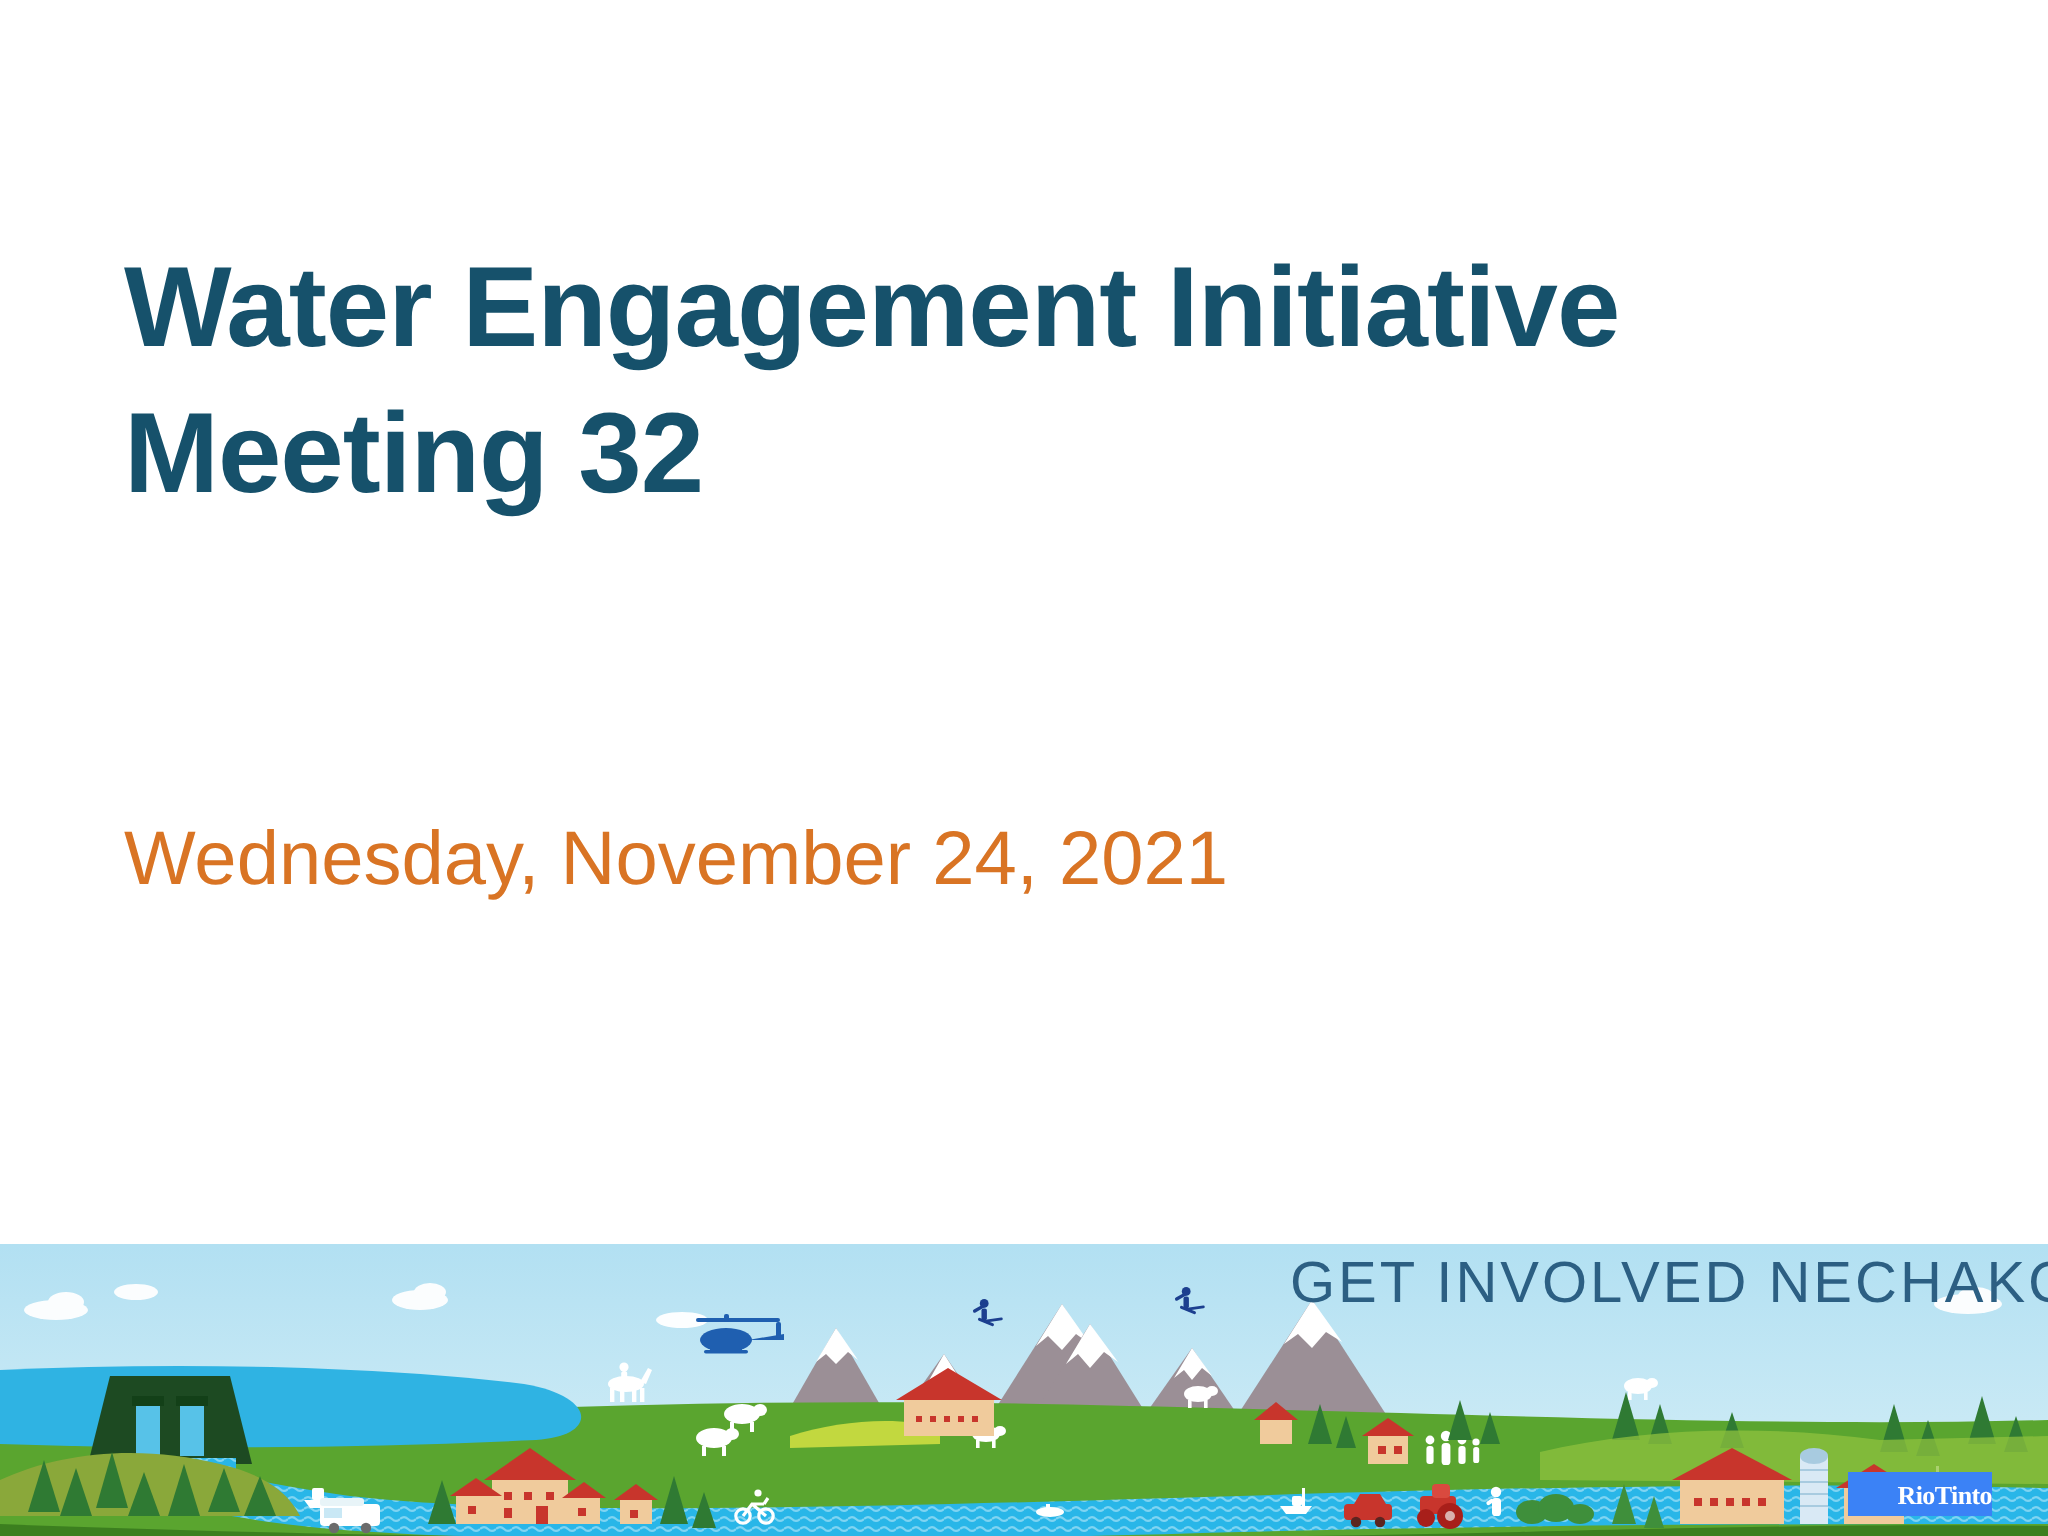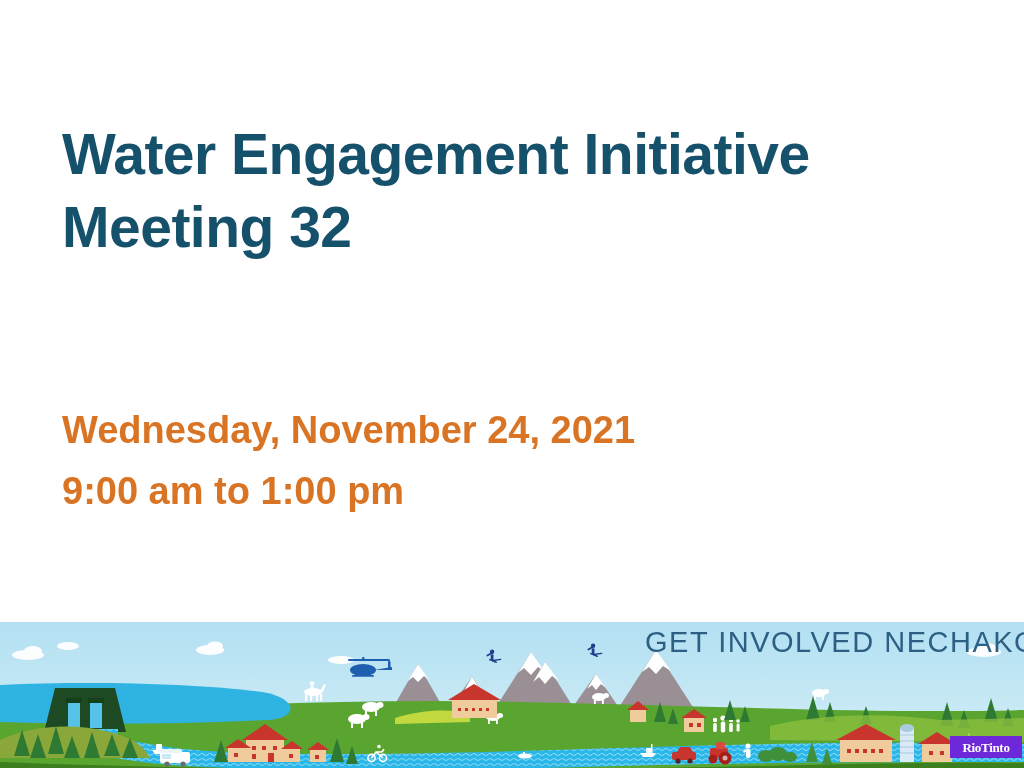--- a/index.html
+++ b/index.html
@@ -42,21 +42,21 @@
 
   
   .subtitle-block {
     position: absolute;
     left: 62px;
     top: 400px;
     width: 860px;
   }
   .subtitle-line {
     font-family: "Liberation Sans", sans-serif;
-    font-weight: bold;
+    font-weight: normal;
     font-size: 38px;
     line-height: 61px;
     color: #d97424;
     white-space: nowrap;
   }
 
   
   .banner {
     position: absolute;
     left: 0;
@@ -76,28 +76,28 @@
     font-size: 29px;
     font-weight: normal;
     letter-spacing: 1.5px;
     color: #2c5f83;
     white-space: nowrap;
     pointer-events: none;
   }
 
   .logo-box {
     position: absolute;
-    left: 950px;
+    left: 924px;
     top: 736px;
     width: 72px;
     height: 22px;
-    background: #6d28d9;
+    background: #3b82f6;
     display: flex;
     align-items: center;
-    justify-content: center;
+    justify-content: flex-end;
   }
   .logo-text {
     font-family: "Liberation Serif", serif;
     font-weight: bold;
     font-size: 13px;
     color: #ffffff;
     letter-spacing: -0.3px;
     line-height: 1;
   }
 </style>
@@ -106,21 +106,20 @@
 
 <div class="slide">
 
   <div class="title-block">
     <div class="title-line">Water Engagement Initiative</div>
     <div class="title-line">Meeting 32</div>
   </div>
 
   <div class="subtitle-block">
     <div class="subtitle-line">Wednesday, November 24, 2021</div>
-    <div class="subtitle-line">9:00 am to 1:00 pm</div>
   </div>
 
   <div class="banner">
     <svg width="1024" height="146" viewBox="0 0 1024 146" xmlns="http://www.w3.org/2000/svg">
       <defs>
         <linearGradient id="skyGrad" x1="0" y1="0" x2="0" y2="1">
           <stop offset="0%" stop-color="#b2e0f2"></stop>
           <stop offset="100%" stop-color="#d7eff7"></stop>
         </linearGradient>
         <pattern id="wave" x="0" y="0" width="8" height="5" patternUnits="userSpaceOnUse">

